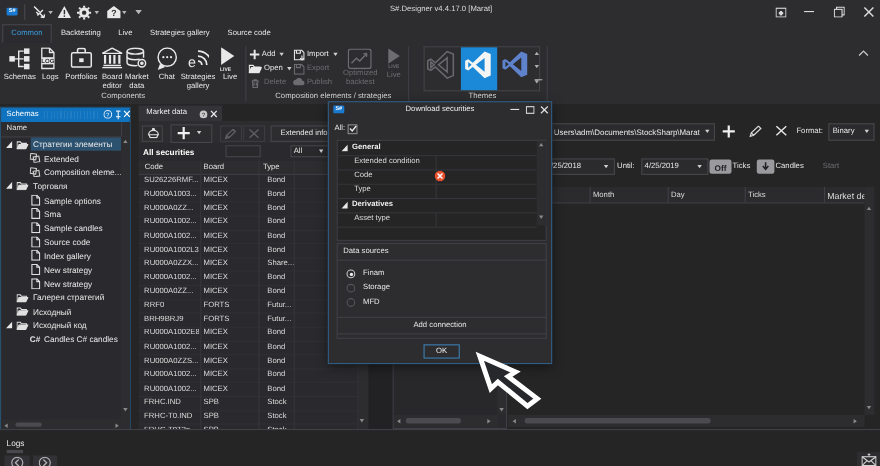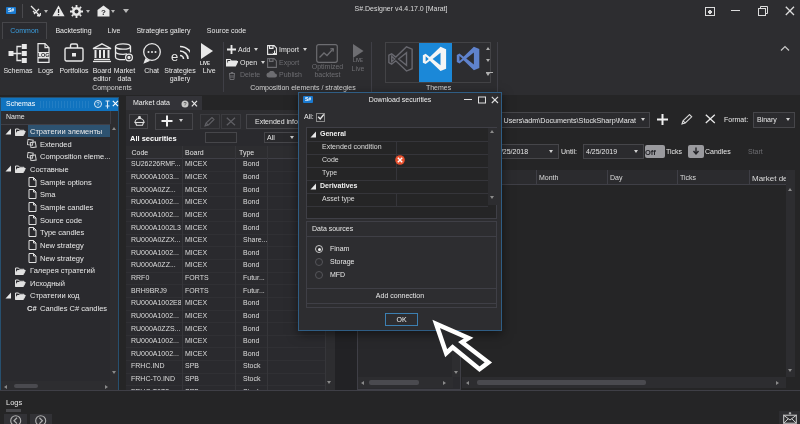--- a/index.html
+++ b/index.html
@@ -260,21 +260,21 @@
 <div class="a" style="left:40px;top:152.3px;font-size:7.5px;color:#e8e8e8;font-weight:normal;white-space:nowrap;">Composition eleme...</div>
 <div class="a" style="left:5px;top:165.45px;width:7px;height:7px;"><svg width="7" height="7" viewBox="0 0 7 7">
         <path d="M6,0.5 V6.5 H0.5 Z" fill="#e8e8e8"></path>
       </svg></div>
 <div class="a" style="left:15px;top:164.45px;width:11px;height:9px;"><svg width="11" height="9" viewBox="0 0 11 9">
         <g fill="none" stroke="#e0e0e0" stroke-width="1">
           <path d="M0.5,8.5 v-6.5 h3 l1,1.3 h4.5 v1.7"></path>
           <path d="M0.5,8.5 l1.8,-4 h8 l-2,4 z" fill="#e0e0e0"></path>
         </g>
       </svg></div>
-<div class="a" style="left:30px;top:164.95px;font-size:7.5px;color:#e8e8e8;font-weight:normal;white-space:nowrap;">Составные</div>
+<div class="a" style="left:30px;top:164.95px;font-size:7.5px;color:#e8e8e8;font-weight:normal;white-space:nowrap;">Торговля</div>
 <div class="a" style="left:28px;top:176.6px;width:9px;height:10px;"><svg width="9" height="10" viewBox="0 0 9 10">
         <g fill="none" stroke="#e0e0e0" stroke-width="1">
           <path d="M1,0.5 h4.5 l2.5,2.5 v6.5 h-7 z"></path>
           <path d="M5.5,0.5 v2.5 h2.5"></path>
         </g>
       </svg></div>
 <div class="a" style="left:40px;top:177.6px;font-size:7.5px;color:#e8e8e8;font-weight:normal;white-space:nowrap;">Sample options</div>
 <div class="a" style="left:28px;top:189.25px;width:9px;height:10px;"><svg width="9" height="10" viewBox="0 0 9 10">
         <g fill="none" stroke="#e0e0e0" stroke-width="1">
           <path d="M1,0.5 h4.5 l2.5,2.5 v6.5 h-7 z"></path>
@@ -295,21 +295,21 @@
           <path d="M5.5,0.5 v2.5 h2.5"></path>
         </g>
       </svg></div>
 <div class="a" style="left:40px;top:215.55px;font-size:7.5px;color:#e8e8e8;font-weight:normal;white-space:nowrap;">Source code</div>
 <div class="a" style="left:28px;top:227.2px;width:9px;height:10px;"><svg width="9" height="10" viewBox="0 0 9 10">
         <g fill="none" stroke="#e0e0e0" stroke-width="1">
           <path d="M1,0.5 h4.5 l2.5,2.5 v6.5 h-7 z"></path>
           <path d="M5.5,0.5 v2.5 h2.5"></path>
         </g>
       </svg></div>
-<div class="a" style="left:40px;top:228.2px;font-size:7.5px;color:#e8e8e8;font-weight:normal;white-space:nowrap;">Type candles</div>
+<div class="a" style="left:40px;top:228.2px;font-size:7.5px;color:#e8e8e8;font-weight:normal;white-space:nowrap;">Index gallery</div>
 <div class="a" style="left:28px;top:239.85000000000002px;width:9px;height:10px;"><svg width="9" height="10" viewBox="0 0 9 10">
         <g fill="none" stroke="#e0e0e0" stroke-width="1">
           <path d="M1,0.5 h4.5 l2.5,2.5 v6.5 h-7 z"></path>
           <path d="M5.5,0.5 v2.5 h2.5"></path>
         </g>
       </svg></div>
 <div class="a" style="left:40px;top:240.85000000000002px;font-size:7.5px;color:#e8e8e8;font-weight:normal;white-space:nowrap;">New strategy</div>
 <div class="a" style="left:28px;top:252.5px;width:9px;height:10px;"><svg width="9" height="10" viewBox="0 0 9 10">
         <g fill="none" stroke="#e0e0e0" stroke-width="1">
           <path d="M1,0.5 h4.5 l2.5,2.5 v6.5 h-7 z"></path>
@@ -333,21 +333,21 @@
 <div class="a" style="left:30px;top:278.8px;font-size:7.5px;color:#e8e8e8;font-weight:normal;white-space:nowrap;">Исходный</div>
 <div class="a" style="left:5px;top:291.95000000000005px;width:7px;height:7px;"><svg width="7" height="7" viewBox="0 0 7 7">
         <path d="M6,0.5 V6.5 H0.5 Z" fill="#e8e8e8"></path>
       </svg></div>
 <div class="a" style="left:15px;top:290.95000000000005px;width:11px;height:9px;"><svg width="11" height="9" viewBox="0 0 11 9">
         <g fill="none" stroke="#e0e0e0" stroke-width="1">
           <path d="M0.5,8.5 v-6.5 h3 l1,1.3 h4.5 v1.7"></path>
           <path d="M0.5,8.5 l1.8,-4 h8 l-2,4 z" fill="#e0e0e0"></path>
         </g>
       </svg></div>
-<div class="a" style="left:30px;top:291.45000000000005px;font-size:7.5px;color:#e8e8e8;font-weight:normal;white-space:nowrap;">Стратегии код</div>
+<div class="a" style="left:30px;top:291.45000000000005px;font-size:7.5px;color:#e8e8e8;font-weight:normal;white-space:nowrap;">Исходный код</div>
 <div class="a" style="left:27px;top:304.1px;font-size:7.5px;color:#e8e8e8;font-weight:bold;white-space:nowrap;">C#</div>
 <div class="a" style="left:40px;top:304.1px;font-size:7.5px;color:#e8e8e8;font-weight:normal;white-space:nowrap;">Candles C# candles</div>
 <div class="a" style="left:110px;top:124px;width:8px;height:257px;background:#2d2d30;"></div>
 <div class="a" style="left:111.5px;top:127px;width:0;height:0;border-left:2.5px solid transparent;border-right:2.5px solid transparent;border-bottom:3.5px solid #8a8a8a;"></div>
 <div class="a" style="left:111.5px;top:371px;width:0;height:0;border-left:2.5px solid transparent;border-right:2.5px solid transparent;border-top:3.5px solid #8a8a8a;"></div>
 <div class="a" style="left:1px;top:381px;width:117px;height:10px;background:#2d2d30;"></div>
 <div class="a" style="left:4px;top:384.5px;width:0;height:0;border-top:2.5px solid transparent;border-bottom:2.5px solid transparent;border-right:3.5px solid #8a8a8a;"></div>
 <div class="a" style="left:105px;top:384.5px;width:0;height:0;border-top:2.5px solid transparent;border-bottom:2.5px solid transparent;border-left:3.5px solid #8a8a8a;"></div>
 <div class="a" style="left:14px;top:383.5px;width:24px;height:4.5px;background:#4a4a4f;border-radius:2px;"></div>
 <div class="a" style="left:119px;top:95px;width:6.5px;height:297px;background:#252526;"></div>
@@ -507,21 +507,21 @@
 <div class="a" style="left:757px;top:116px;font-size:7px;color:#e8e8e8;font-weight:normal;white-space:nowrap;">Binary</div>
 <div class="a" style="left:786px;top:118px;width:0;height:0;border-left:2.5px solid transparent;border-right:2.5px solid transparent;border-top:3.5px solid #d0d0d0;"></div>
 <div class="a" style="left:466px;top:144px;width:93px;height:15px;background:#2b2b2e;border:1px solid #46464a;"></div>
 <div class="a" style="left:497px;top:147.5px;font-size:7px;color:#e8e8e8;font-weight:normal;white-space:nowrap;">4/25/2018</div>
 <div class="a" style="left:549px;top:150px;width:0;height:0;border-left:2.5px solid transparent;border-right:2.5px solid transparent;border-top:3.5px solid #d0d0d0;"></div>
 <div class="a" style="left:561px;top:147.5px;font-size:7px;color:#e8e8e8;font-weight:normal;white-space:nowrap;">Until:</div>
 <div class="a" style="left:583px;top:144px;width:61px;height:15px;background:#2b2b2e;border:1px solid #46464a;"></div>
 <div class="a" style="left:586px;top:147.5px;font-size:7px;color:#e8e8e8;font-weight:normal;white-space:nowrap;">4/25/2019</div>
 <div class="a" style="left:634px;top:150px;width:0;height:0;border-left:2.5px solid transparent;border-right:2.5px solid transparent;border-top:3.5px solid #d0d0d0;"></div>
 <div class="a" style="left:645px;top:145px;width:20px;height:13px;background:#9a9a9e;border-radius:2px;"></div>
-<div class="a" style="left:645.0px;top:147.5px;width:20px;text-align:left;font-size:7.5px;color:#222226;font-weight:bold;white-space:nowrap;">Off</div>
+<div class="a" style="left:645.0px;top:147.5px;width:20px;text-align:center;font-size:7.5px;color:#222226;font-weight:bold;white-space:nowrap;">Off</div>
 <div class="a" style="left:666px;top:147.5px;font-size:7px;color:#e8e8e8;font-weight:normal;white-space:nowrap;">Ticks</div>
 <div class="a" style="left:688px;top:145px;width:16px;height:13px;background:#9a9a9e;border-radius:2px;"></div>
 <div class="a" style="left:692px;top:147px;width:8px;height:9px;"><svg width="8" height="9" viewBox="0 0 8 9">
         <path d="M4,0.5 v6 M1.5,4 L4,7 L6.5,4" fill="none" stroke="#222226" stroke-width="1.4"></path>
       </svg></div>
 <div class="a" style="left:705px;top:147.5px;font-size:7px;color:#e8e8e8;font-weight:normal;white-space:nowrap;">Candles</div>
 <div class="a" style="left:748px;top:147.5px;font-size:7px;color:#6d6d71;font-weight:normal;white-space:nowrap;">Start</div>
 <div class="a" style="left:462px;top:170px;width:324px;height:14px;background:#2b2b2e;"></div>
 <div class="a" style="left:539px;top:173.5px;font-size:7px;color:#dcdcdc;font-weight:normal;white-space:nowrap;">Month</div>
 <div class="a" style="left:610px;top:173.5px;font-size:7px;color:#dcdcdc;font-weight:normal;white-space:nowrap;">Day</div>

